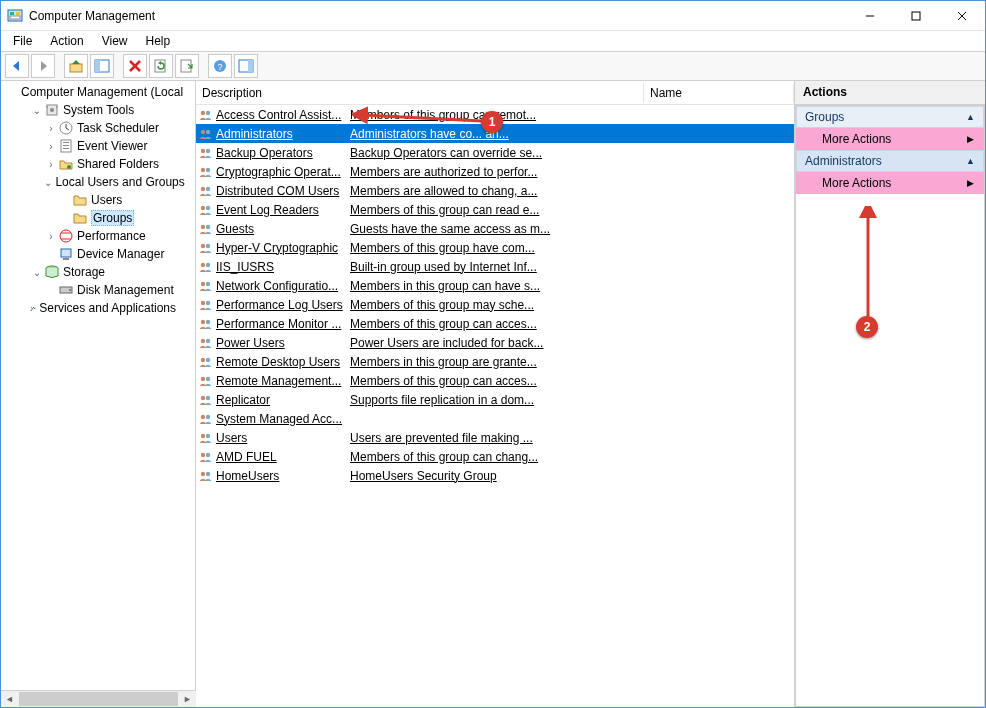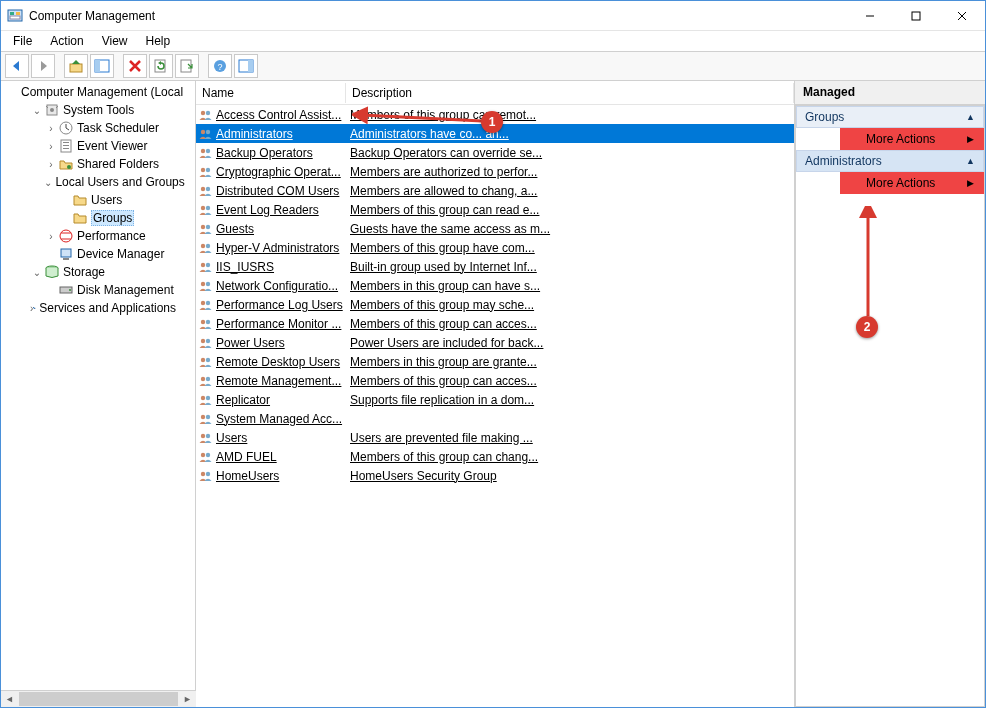--- a/index.html
+++ b/index.html
@@ -167,23 +167,22 @@
     align-items: center;
     justify-content: space-between;
     color: #10355f;
   }
   .act-section .chev { font-size: 9px; }
   .act-item {
     display: flex;
     align-items: center;
     justify-content: space-between;
     padding: 4px 10px 4px 26px;
-    background: #ef4444;
+    background: #f9a8d4;
     color: #000;
-    margin-left: 44px;
   }
   .act-item .tri { font-size: 9px; }
   
   .anno {
     position: absolute;
     width: 22px; height: 22px;
     border-radius: 50%;
     background: #d73a2f;
     color: #fff;
     font-weight: bold;
@@ -440,22 +439,22 @@
     </div>
     <div class="hscroll">
       <span class="arrow">◄</span>
       <div class="thumb"></div>
       <span class="arrow">►</span>
     </div>
   </div>
 
   <div class="list">
     <div class="list-header">
+      <div class="col col-desc">Description</div>
       <div class="col col-name">Name</div>
-      <div class="col col-desc">Description</div>
     </div>
     <div id="list-rows">
         <div class="lrow">
           <span class="licon">
             <svg viewBox="0 0 16 16" width="16" height="16">
               <circle cx="5" cy="6" r="2.2" fill="#cc8866"></circle>
               <circle cx="10" cy="6" r="2.2" fill="#77aacc"></circle>
               <path d="M1.5 13 Q5 8.5 8.5 13" fill="#cc8866"></path>
               <path d="M6.5 13 Q10 8.5 13.5 13" fill="#77aacc"></path>
             </svg>
@@ -537,21 +536,21 @@
         </div>
         <div class="lrow">
           <span class="licon">
             <svg viewBox="0 0 16 16" width="16" height="16">
               <circle cx="5" cy="6" r="2.2" fill="#cc8866"></circle>
               <circle cx="10" cy="6" r="2.2" fill="#77aacc"></circle>
               <path d="M1.5 13 Q5 8.5 8.5 13" fill="#cc8866"></path>
               <path d="M6.5 13 Q10 8.5 13.5 13" fill="#77aacc"></path>
             </svg>
           </span>
-          <span class="lname">Hyper-V Administrators</span>
+          <span class="lname">Hyper-V Cryptographic</span>
           <span class="ldesc">Members of this group have com...</span>
         </div>
         <div class="lrow">
           <span class="licon">
             <svg viewBox="0 0 16 16" width="16" height="16">
               <circle cx="5" cy="6" r="2.2" fill="#cc8866"></circle>
               <circle cx="10" cy="6" r="2.2" fill="#77aacc"></circle>
               <path d="M1.5 13 Q5 8.5 8.5 13" fill="#cc8866"></path>
               <path d="M6.5 13 Q10 8.5 13.5 13" fill="#77aacc"></path>
             </svg>
@@ -699,21 +698,21 @@
       <defs>
           <marker id="ah1" markerWidth="8" markerHeight="8" refX="2" refY="3" orient="auto">
             <path d="M0 0 L6 3 L0 6 Z" fill="#d73a2f"></path>
           </marker>
         </defs>
       <line x1="130" y1="20" x2="10" y2="14" stroke="#d73a2f" stroke-width="3" marker-end="url(#ah1)"></line>
     </svg>
   </div>
 
   <div class="actions">
-    <div class="actions-header">Managed</div>
+    <div class="actions-header">Actions</div>
     <div class="actions-body" style="position:relative">
       <div class="act-section">
         <span>Groups</span>
         <span class="chev">▲</span>
       </div>
       <div class="act-item">
         <span>More Actions</span>
         <span class="tri">▶</span>
       </div>
       <div class="act-section" style="background:#d6e4f4">

